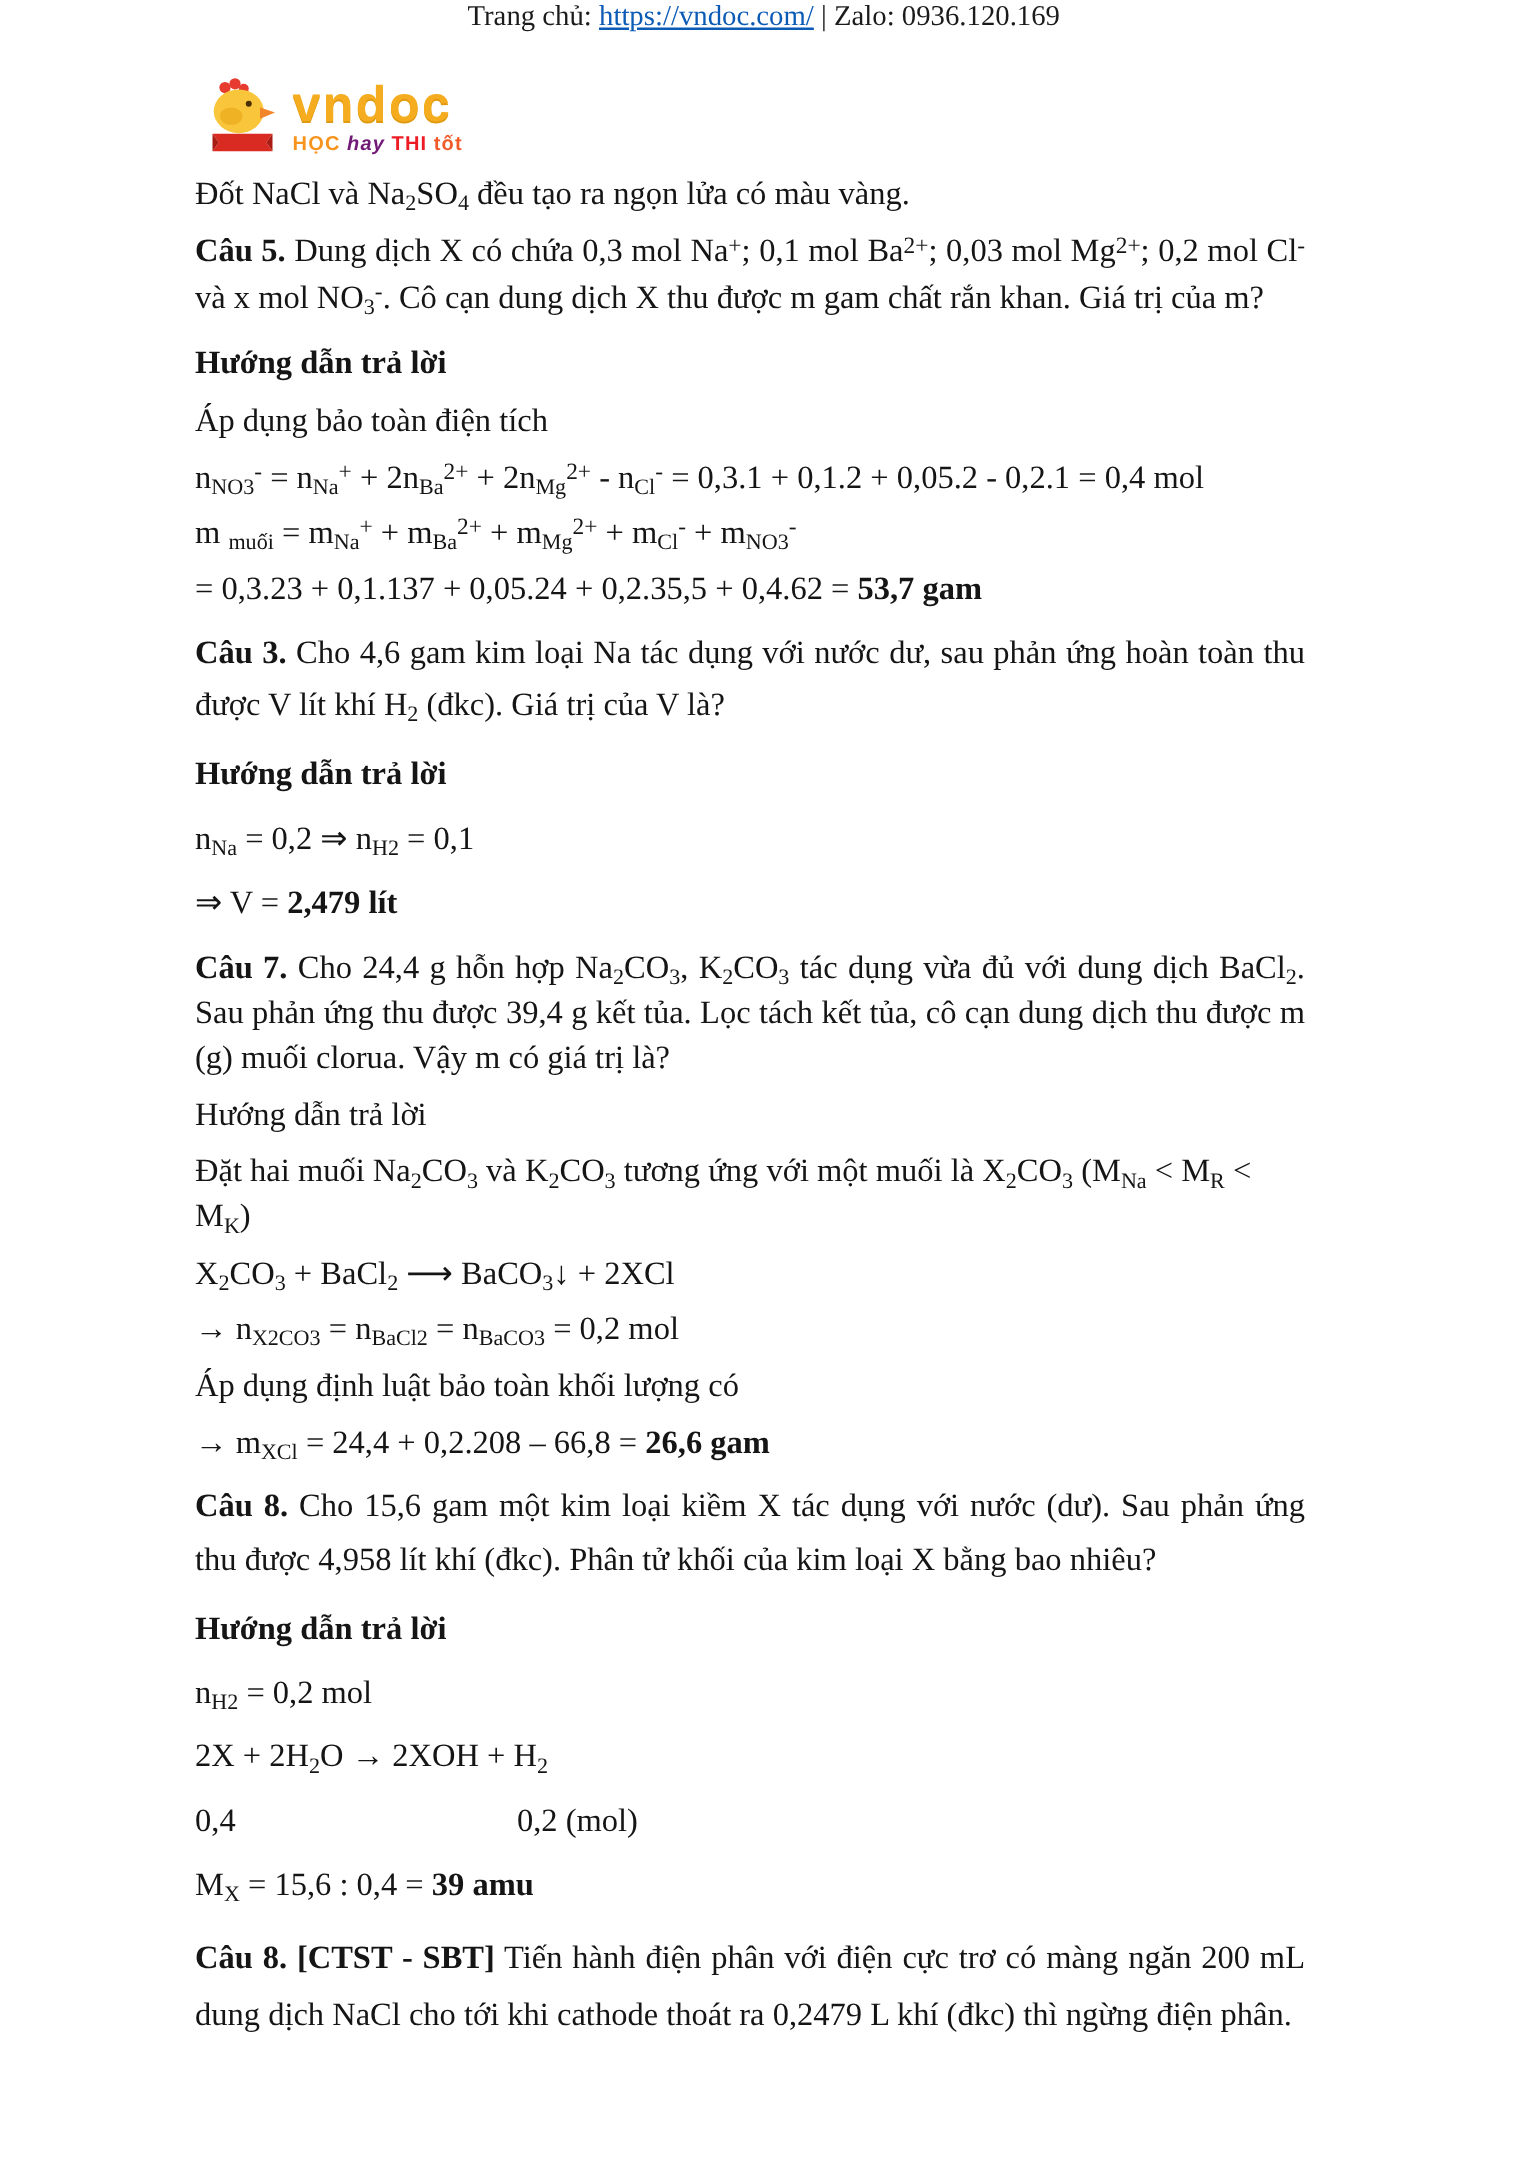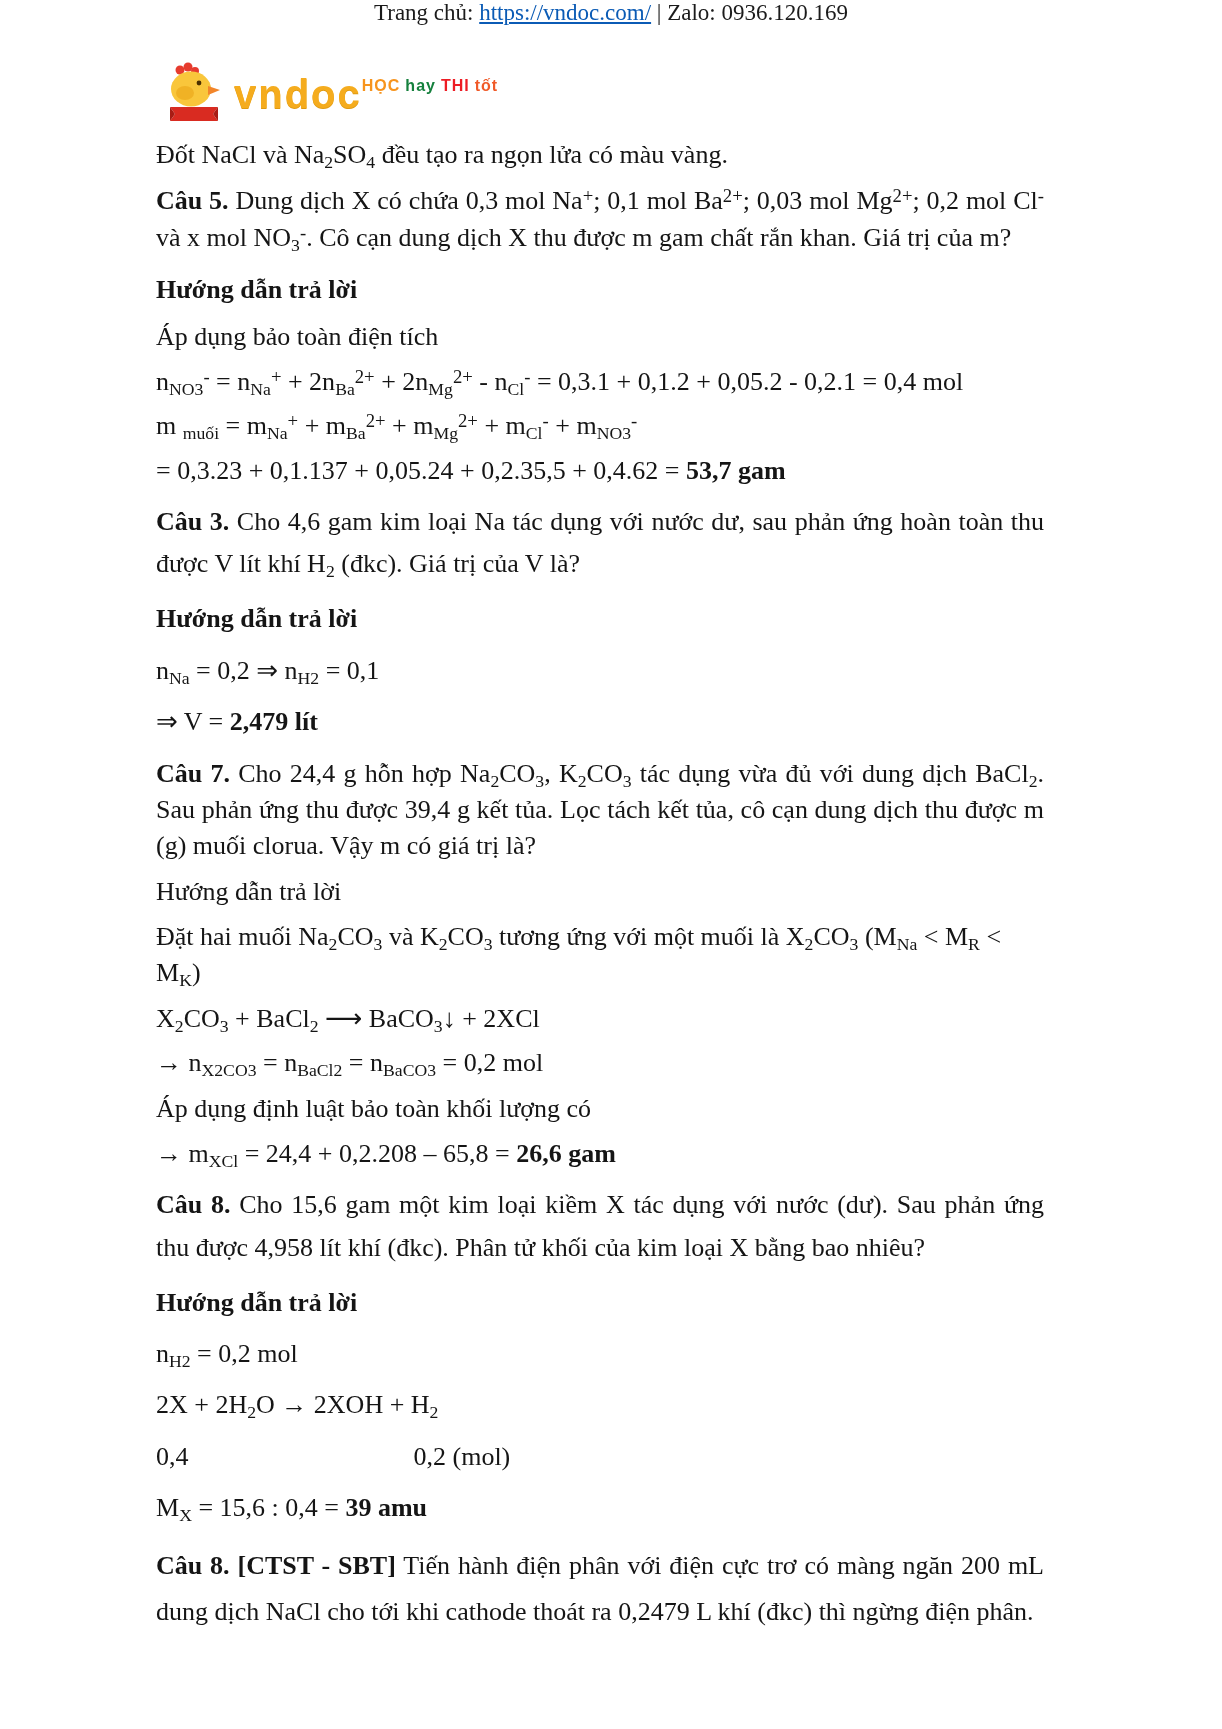--- a/index.html
+++ b/index.html
@@ -4,21 +4,21 @@
 <style>
   html,body { margin:0; padding:0; }
   body {
     width:1222px; height:1729px; background:#ffffff; color:#151515;
     font-family:"Liberation Serif", serif; position:relative; overflow:hidden;
   }
   .page { position:absolute; inset:0; }
 
   
   .logo { position:absolute; left:162px; top:62px; display:flex; align-items:center; gap:8px; }
-  .logo-text { display:flex; flex-direction:row; line-height:1; }
+  .logo-text { display:flex; flex-direction:column; line-height:1; }
   .brand {
     font-family:"Liberation Sans", sans-serif; font-weight:bold;
     font-size:40px; color:#f5ac1e; letter-spacing:2px;
     text-shadow:0 1px 0 #e09a10;
   }
   .tagline { font-family:"Liberation Sans", sans-serif; font-weight:bold; font-size:16px; margin-top:4px; letter-spacing:1px; }
   .tagline span { margin-right:5px; }
 
   
   .content {
@@ -58,21 +58,21 @@
       <ellipse cx="29" cy="27" rx="20" ry="17.5" fill="#f9c63b"></ellipse>
       <ellipse cx="23" cy="31" rx="9" ry="7" fill="#f0b225"></ellipse>
       <polygon points="46,24 58,28 46,33" fill="#f2852a"></polygon>
       <circle cx="37" cy="21" r="2.4" fill="#4a2f00"></circle>
       <path d="M8 45 L56 45 L51 52 L56 59 L8 59 L13 52 Z" fill="#d92b21"></path>
       <path d="M8 45 L13 52 L8 59 Z" fill="#a81c14"></path>
       <path d="M56 45 L51 52 L56 59 Z" fill="#a81c14"></path>
     </svg>
     <div class="logo-text">
       <div class="brand">vndoc</div>
-      <div class="tagline"><span style="color: rgb(247, 148, 29);">HỌC</span><span style="color: #15803d;">hay</span><span style="color: rgb(237, 28, 36);">THI</span><span style="color: rgb(240, 90, 40);">tốt</span></div>
+      <div class="tagline"><span style="color: rgb(247, 148, 29);">HỌC</span><span style="color: #701a75; font-style: italic;">hay</span><span style="color: rgb(237, 28, 36);">THI</span><span style="color: rgb(240, 90, 40);">tốt</span></div>
     </div>
   </div>
 
   <div class="content">
       <div class="line l-para"><span>Đốt NaCl và Na</span><sub>2</sub><span>SO</span><sub>4</sub><span> đều tạo ra ngọn lửa có màu vàng.</span></div>
       <div class="line l-q"><span class="seg-b">Câu 5.</span><span> Dung dịch X có chứa 0,3 mol Na</span><sup>+</sup><span>; 0,1 mol Ba</span><sup>2+</sup><span>; 0,03 mol Mg</span><sup>2+</sup><span>; 0,2 mol Cl</span><sup>-</sup><span> và x mol NO</span><sub>3</sub><sup>-</sup><span>. Cô cạn dung dịch X thu được m gam chất rắn khan. Giá trị của m?</span></div>
       <div class="line l-heading"><span>Hướng dẫn trả lời</span></div>
       <div class="line l-para"><span>Áp dụng bảo toàn điện tích</span></div>
       <div class="line l-formula"><span>n</span><sub>NO3</sub><sup>-</sup><span> = n</span><sub>Na</sub><sup>+</sup><span> + 2n</span><sub>Ba</sub><sup>2+</sup><span> + 2n</span><sub>Mg</sub><sup>2+</sup><span> - n</span><sub>Cl</sub><sup>-</sup><span> = 0,3.1 + 0,1.2 + 0,05.2 - 0,2.1 = 0,4 mol</span></div>
       <div class="line l-formula"><span>m </span><sub>muối</sub><span> = m</span><sub>Na</sub><sup>+</sup><span> + m</span><sub>Ba</sub><sup>2+</sup><span> + m</span><sub>Mg</sub><sup>2+</sup><span> + m</span><sub>Cl</sub><sup>-</sup><span> + m</span><sub>NO3</sub><sup>-</sup></div>
@@ -80,21 +80,21 @@
       <div class="line l-q-relaxed"><span class="seg-b">Câu 3.</span><span> Cho 4,6 gam kim loại Na tác dụng với nước dư, sau phản ứng hoàn toàn thu được V lít khí H</span><sub>2</sub><span> (đkc). Giá trị của V là?</span></div>
       <div class="line l-heading"><span>Hướng dẫn trả lời</span></div>
       <div class="line l-formula-wide"><span>n</span><sub>Na</sub><span> = 0,2  ⇒ n</span><sub>H2</sub><span> = 0,1</span></div>
       <div class="line l-formula-wide"><span>⇒ V = </span><span class="seg-b">2,479 lít</span></div>
       <div class="line l-q"><span class="seg-b">Câu 7.</span><span> Cho 24,4 g hỗn hợp Na</span><sub>2</sub><span>CO</span><sub>3</sub><span>, K</span><sub>2</sub><span>CO</span><sub>3</sub><span> tác dụng vừa đủ với dung dịch BaCl</span><sub>2</sub><span>. Sau phản ứng thu được 39,4 g kết tủa. Lọc tách kết tủa, cô cạn dung dịch thu được m (g) muối clorua. Vậy m có giá trị là?</span></div>
       <div class="line l-para"><span>Hướng dẫn trả lời</span></div>
       <div class="line l-para"><span>Đặt hai muối Na</span><sub>2</sub><span>CO</span><sub>3</sub><span> và K</span><sub>2</sub><span>CO</span><sub>3</sub><span> tương ứng với một muối là X</span><sub>2</sub><span>CO</span><sub>3</sub><span> (M</span><sub>Na</sub><span> &lt; M</span><sub>R</sub><span> &lt; M</span><sub>K</sub><span>)</span></div>
       <div class="line l-formula"><span>X</span><sub>2</sub><span>CO</span><sub>3</sub><span> + BaCl</span><sub>2</sub><span>  ⟶  BaCO</span><sub>3</sub><span>↓ + 2XCl</span></div>
       <div class="line l-formula"><span>→ n</span><sub>X2CO3</sub><span> = n</span><sub>BaCl2</sub><span> = n</span><sub>BaCO3</sub><span> = 0,2 mol</span></div>
       <div class="line l-para"><span>Áp dụng định luật bảo toàn khối lượng có</span></div>
-      <div class="line l-formula"><span>→ m</span><sub>XCl</sub><span> = 24,4 + 0,2.208 – 65,8 = </span><span class="seg-b">26,6 gam</span></div>
+      <div class="line l-formula"><span>→ m</span><sub>XCl</sub><span> = 24,4 + 0,2.208 – 66,8 = </span><span class="seg-b">26,6 gam</span></div>
       <div class="line l-q-relaxed"><span class="seg-b">Câu 8.</span><span> Cho 15,6 gam một kim loại kiềm X tác dụng với nước (dư). Sau phản ứng thu được 4,958 lít khí (đkc). Phân tử khối của kim loại X bằng bao nhiêu?</span></div>
       <div class="line l-heading"><span>Hướng dẫn trả lời</span></div>
       <div class="line l-formula-wide"><span>n</span><sub>H2</sub><span> = 0,2 mol</span></div>
       <div class="line l-formula-wide"><span>2X + 2H</span><sub>2</sub><span>O  → 2XOH + H</span><sub>2</sub></div>
       <div class="line l-formula-wide"><span>0,4</span><span class="seg-gap"></span><span>0,2 (mol)</span></div>
       <div class="line l-formula-wide"><span>M</span><sub>X</sub><span> = 15,6 : 0,4 = </span><span class="seg-b">39 amu</span></div>
       <div class="line l-q-wide"><span class="seg-b">Câu 8. [CTST - SBT]</span><span> Tiến hành điện phân với điện cực trơ có màng ngăn 200 mL dung dịch NaCl cho tới khi cathode thoát ra 0,2479 L khí (đkc) thì ngừng điện phân.</span></div>
     </div>
 
   <div class="footer">

